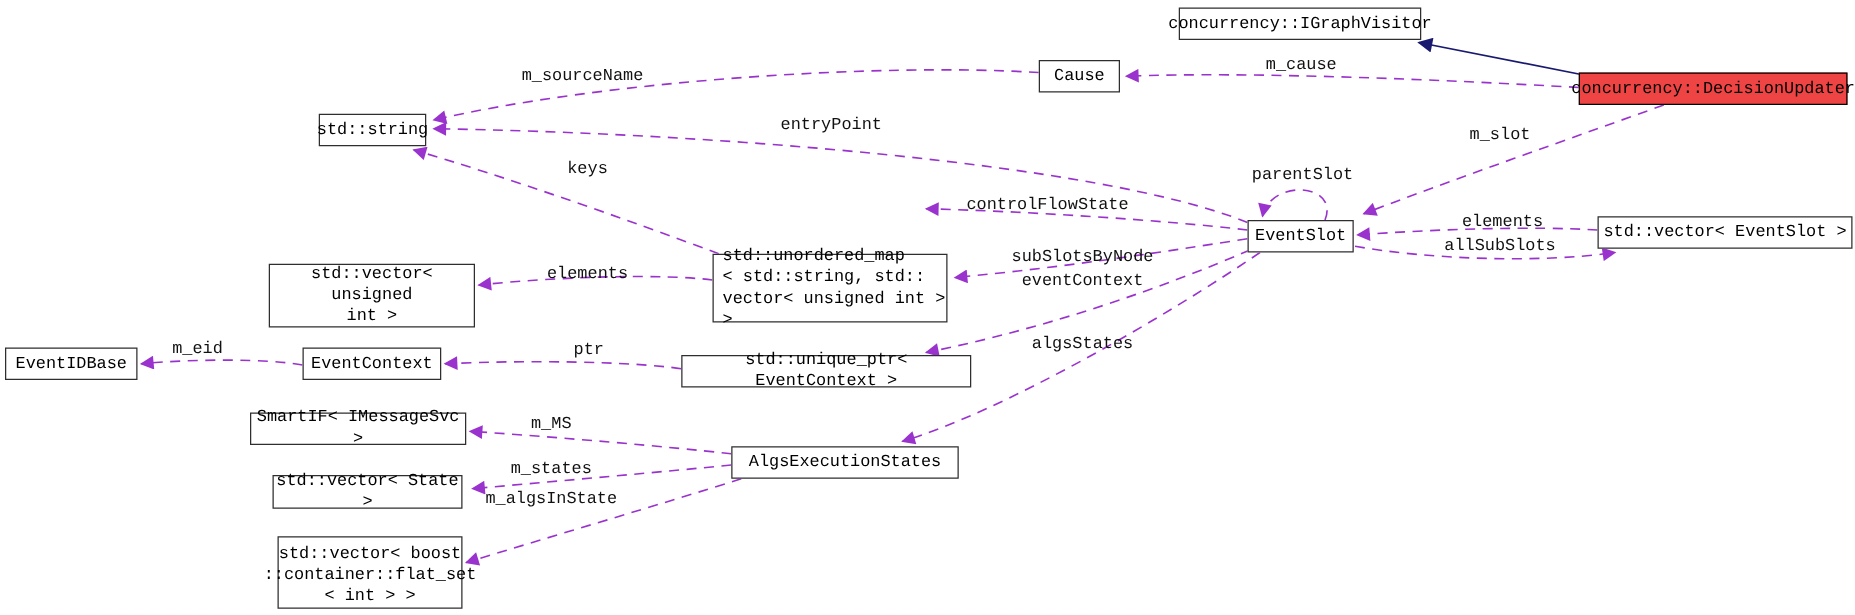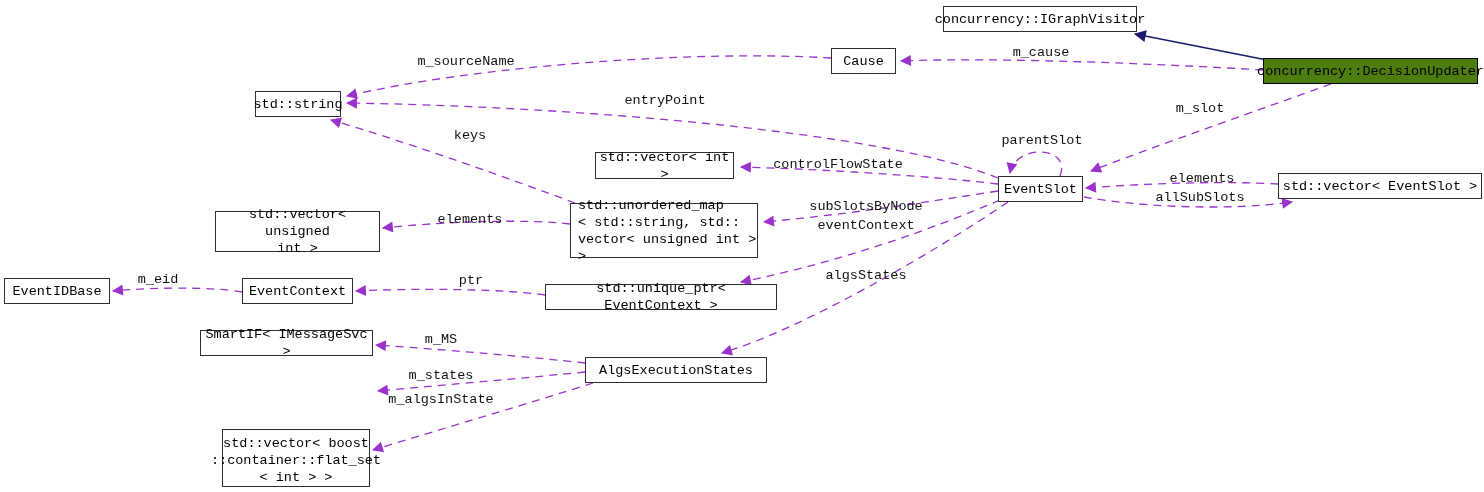--- a/index.html
+++ b/index.html
@@ -22,21 +22,21 @@
     align-items: center;
     justify-content: center;
     text-align: center;
     font-size: 13.5px;
     line-height: 17px;
     color: #000000;
     white-space: pre-line;
     cursor: pointer;
   }
   .node.hl {
-    background: #4d7c0f;
+    background: #ef4444;
     border: 1.5px solid #000000;
   }
   .node.left-align { justify-content: flex-end; text-align: left; padding-left: 7px; }
   .elabel {
     position: absolute;
     transform: translateX(-50%);
     font-size: 13.5px;
     color: #111111;
     white-space: nowrap;
   }
@@ -77,30 +77,30 @@
     </g>
     <g fill="none" stroke="#191970" stroke-width="1.4">
       <path d="M 1267,60 L 1135,34" marker-end="url(#arrB)"></path>
     </g>
   </svg>
 
   <div class="node" style="left:943px; top:6px; width:194px; height:26px;"><span>concurrency::IGraphVisitor</span></div>
   <div class="node hl" style="left:1263px; top:58px; width:215px; height:26px;"><span>concurrency::DecisionUpdater</span></div>
   <div class="node" style="left:831px; top:48px; width:65px; height:26px;"><span>Cause</span></div>
   <div class="node" style="left:255px; top:91px; width:86px; height:26px;"><span>std::string</span></div>
-  <div class="node" style="left:595px; top:152px; width:139px; height:27px;"><span>std::vector&lt; int &gt;</span></div>
   <div class="node left-align" style="left:570px; top:203px; width:188px; height:55px;"><span>std::unordered_map
 &lt; std::string, std::
 vector&lt; unsigned int &gt; &gt;</span></div>
-  <div class="node" style="left:215px; top:211px; width:165px; height:41px;"><span>std::vector&lt; unsigned
+  <div class="node" style="left:215px; top:211px; width:165px; height:51px;"><span>std::vector&lt; unsigned
 int &gt;</span></div>
   <div class="node" style="left:4px; top:278px; width:106px; height:26px;"><span>EventIDBase</span></div>
   <div class="node" style="left:242px; top:278px; width:111px; height:26px;"><span>EventContext</span></div>
   <div class="node" style="left:545px; top:284px; width:232px; height:26px;"><span>std::unique_ptr&lt; EventContext &gt;</span></div>
   <div class="node" style="left:200px; top:330px; width:173px; height:26px;"><span>SmartIF&lt; IMessageSvc &gt;</span></div>
+  <div class="node" style="left:218px; top:380px; width:152px; height:27px;"><span>std::vector&lt; State &gt;</span></div>
   <div class="node" style="left:222px; top:429px; width:148px; height:58px;align-items:flex-end;"><span>std::vector&lt; boost
 ::container::flat_set
 &lt; int &gt; &gt;</span></div>
   <div class="node" style="left:585px; top:357px; width:182px; height:26px;"><span>AlgsExecutionStates</span></div>
   <div class="node" style="left:998px; top:176px; width:85px; height:26px;"><span>EventSlot</span></div>
   <div class="node" style="left:1278px; top:173px; width:204px; height:26px;"><span>std::vector&lt; EventSlot &gt;</span></div>
 
   <div class="elabel" style="left:1041px; top:45px;">m_cause</div>
   <div class="elabel" style="left:1200px; top:101px;">m_slot</div>
   <div class="elabel" style="left:466px; top:54px;">m_sourceName</div>

